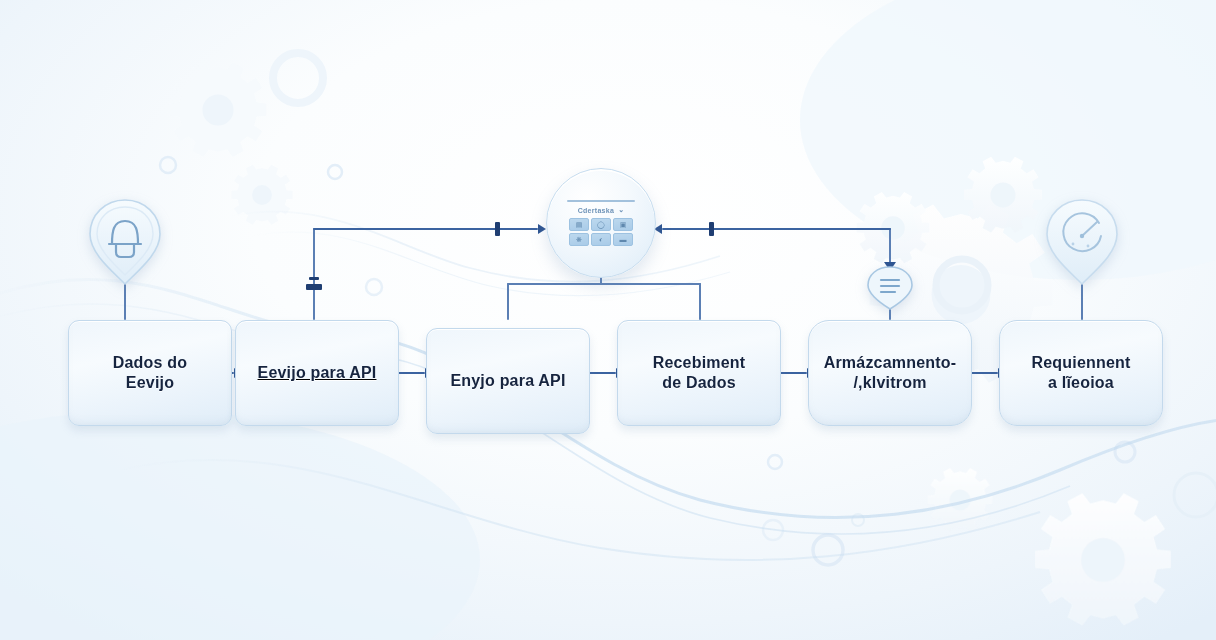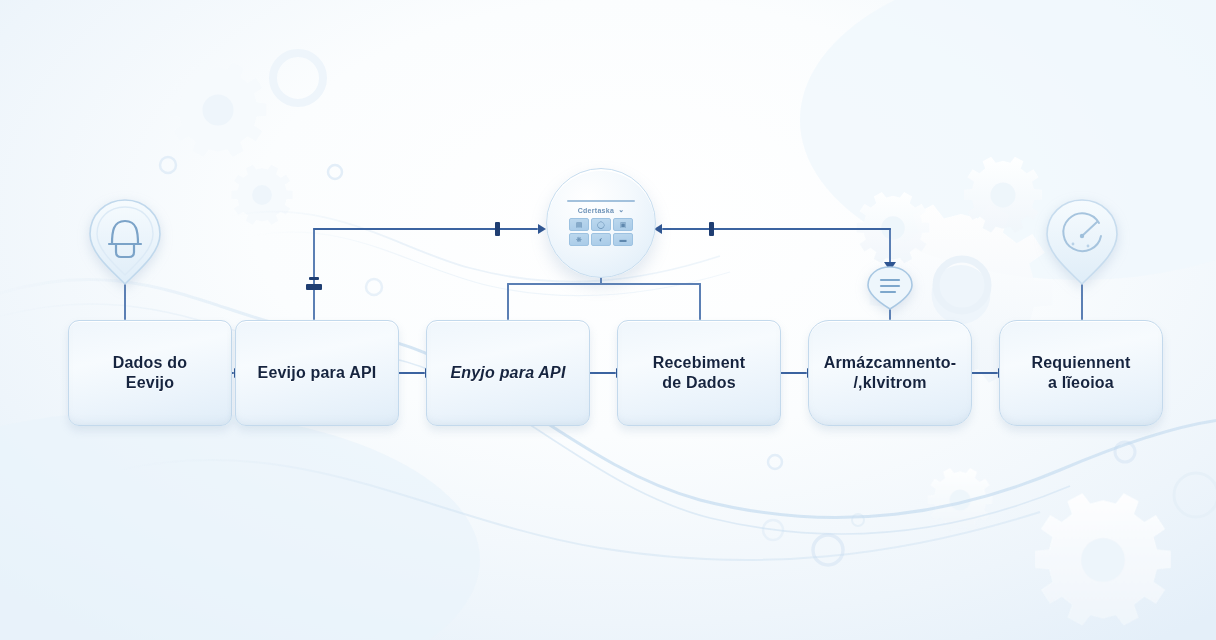--- a/index.html
+++ b/index.html
@@ -246,27 +246,27 @@
     </div>
   </div>
 
   <div class="node" style="left:44px;top:320px;width:162px;height:104px;margin-left:24px;">
     <div class="node-label">
       <div>Dados do</div>
       <div>Eevijo</div>
     </div>
   </div>
 
-  <div class="node" style="left:235px;top:320px;width:162px;height:104px;">
+  <div class="node" style="left:235px;top:320px;width:162px;height:104px;text-decoration:underline;">
     <div class="node-label">
       <div>Eevijo para API</div>
     </div>
   </div>
 
-  <div class="node" style="left:426px;top:320px;width:162px;height:104px;font-style:italic;">
+  <div class="node" style="left:426px;top:328px;width:162px;height:104px;">
     <div class="node-label">
       <div>Enyjo para API</div>
     </div>
   </div>
 
   <div class="node" style="left:617px;top:320px;width:162px;height:104px;">
     <div class="node-label">
       <div>Recebiment</div>
       <div>de Dados</div>
     </div>

